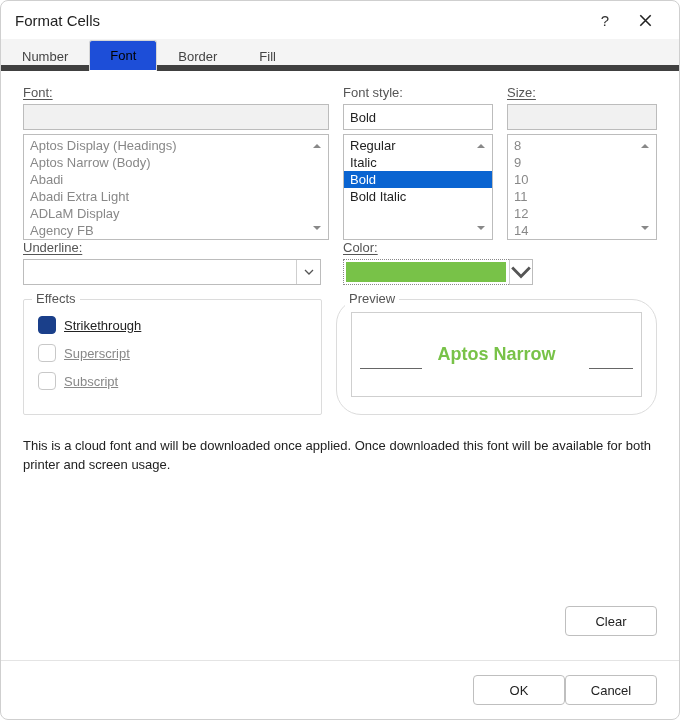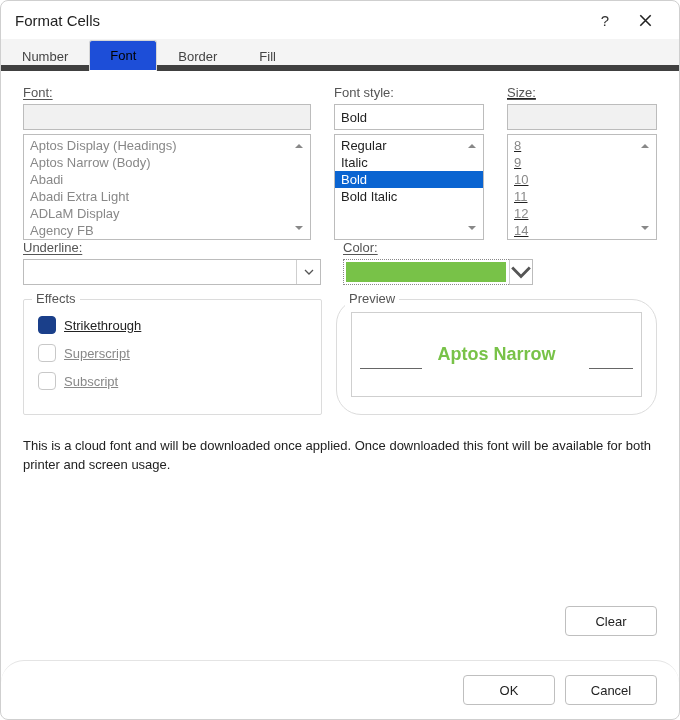--- a/index.html
+++ b/index.html
@@ -56,24 +56,24 @@
     border-color: #d6d6d6;
     border-bottom: 1px solid #fff;
     border-radius: 3px 3px 0 0;
     color: #000;
   }
   .content {
     flex: 1;
     padding: 14px 22px 10px 22px;
     display: flex; flex-direction: column;
   }
-  .row1 { display: flex; gap: 23px; }
+  .row1 { display: flex; gap: 14px; }
   .col-font { flex: 1 1 292px; }
   .col-style { flex: 0 0 150px; }
-  .col-size { flex: 0 0 150px; text-decoration: underline; }
+  .col-size { flex: 0 0 150px; }
   .label { color: #555; margin-bottom: 4px; }
   .label .und { text-decoration: underline; text-underline-offset: 2px; }
   .txtbox {
     width: 100%; height: 26px;
     border: 1px solid #bcbcbc;
     background: #f1f1f1;
     padding: 0 6px;
     font: inherit;
     color: #222;
   }
@@ -168,21 +168,21 @@
   .baseline.left { left: 8px; width: 62px; }
   .baseline.right { right: 8px; width: 44px; }
   .notice { margin-top: 22px; color: #222; line-height: 1.45; }
   .footer-inner {
     margin-top: auto;
     display: flex; justify-content: flex-end; padding: 4px 0 14px 0;
   }
   .footer {
     border-top: 1px solid #e4e4e4;
     padding: 14px 22px;
-    display: flex; justify-content: flex-end; gap: 10px; border-radius: 23px;
+    display: flex; justify-content: flex-end; gap: 0;
   }
   .btn {
     min-width: 92px; height: 30px;
     border: 1px solid #bfbfbf; border-radius: 4px;
     background: #fff;
     display: flex; align-items: center; justify-content: center;
     font: inherit; color: #222;
   }
 </style>
 </head>

